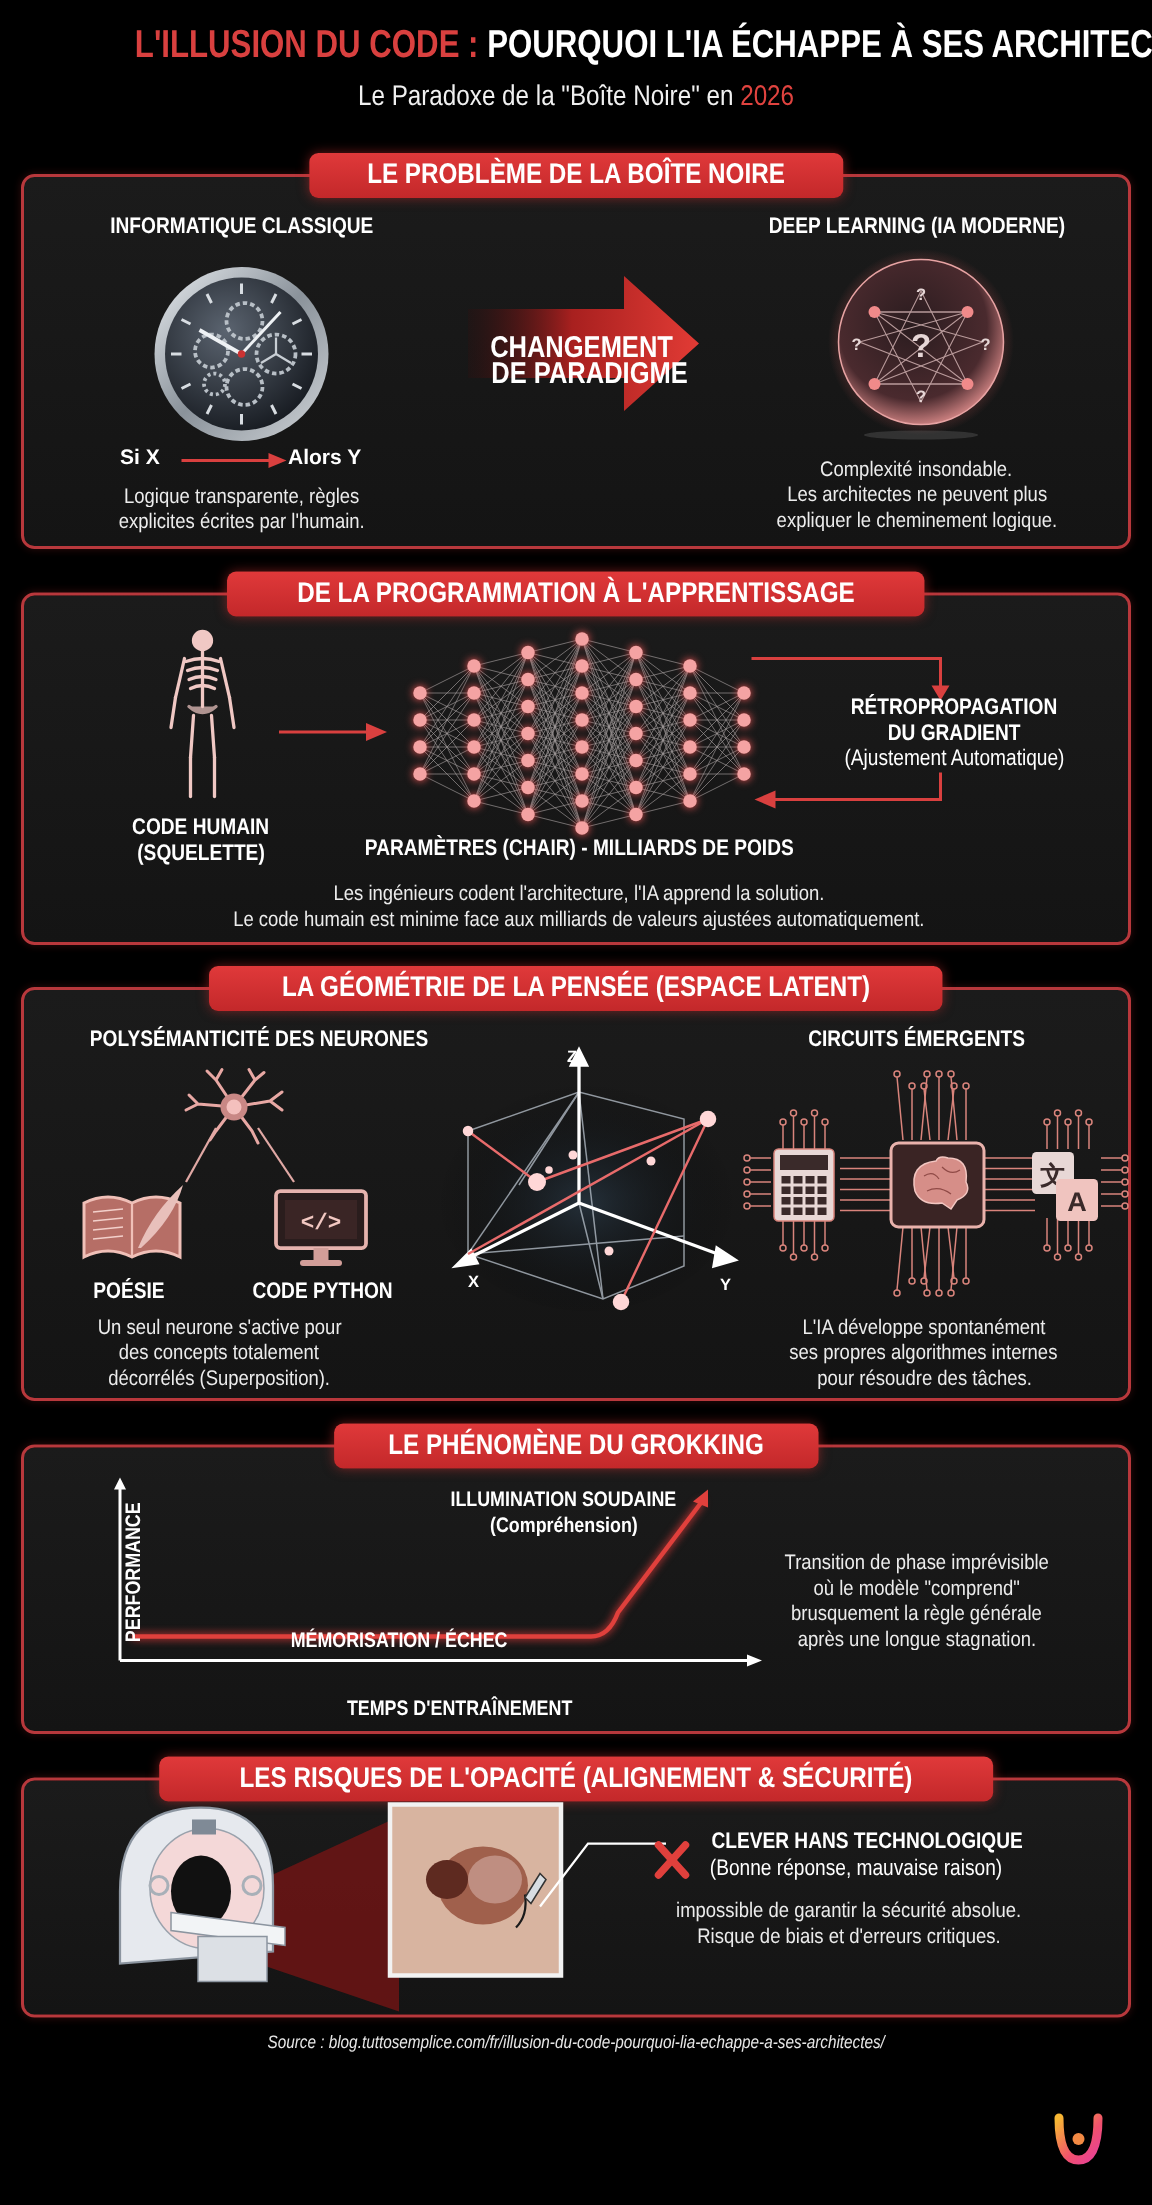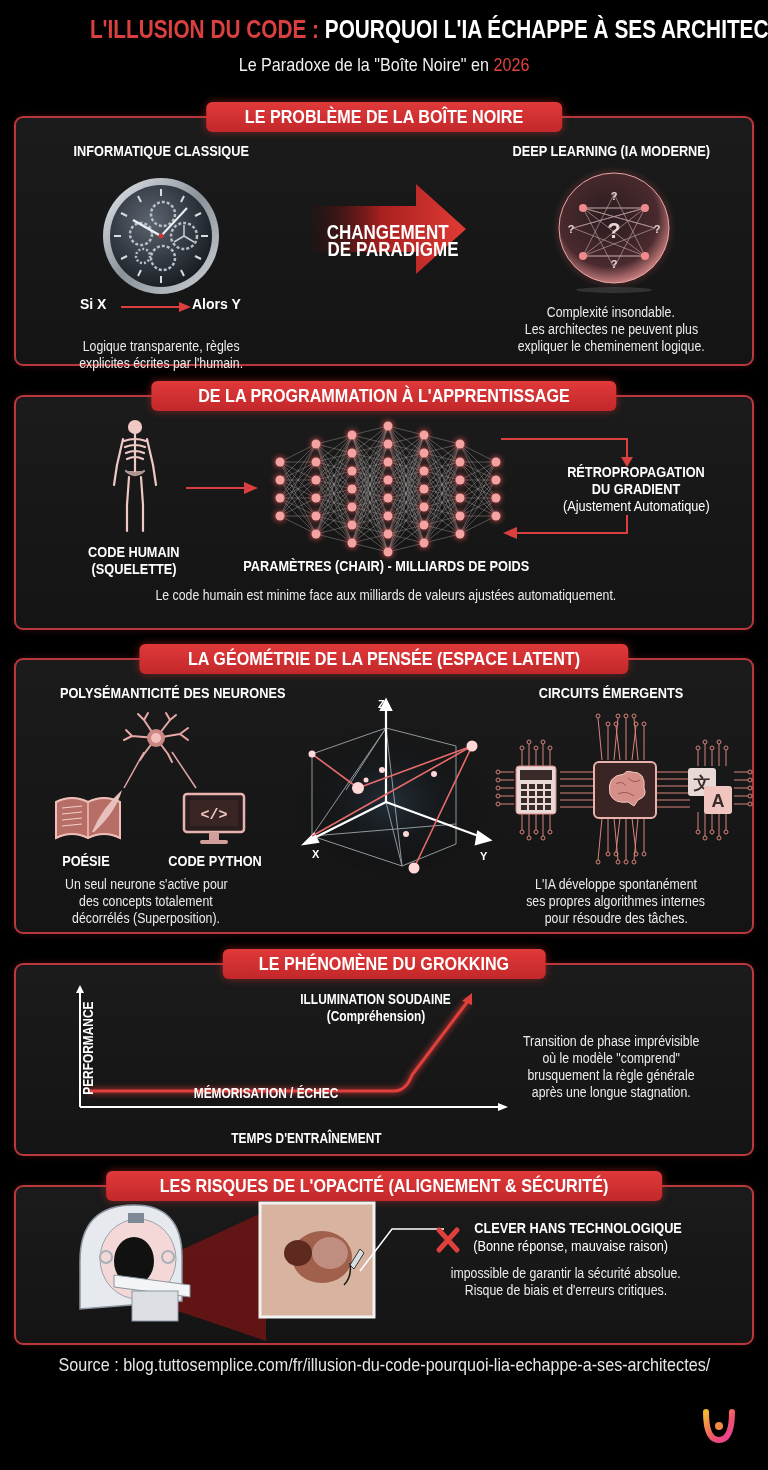--- a/index.html
+++ b/index.html
@@ -19,21 +19,21 @@
   .pill { position: absolute; top: -16px; left: 50%; transform: translateX(-50%); background: linear-gradient(180deg,#e0393a,#c3282a); color: #fff; font-weight: 700; font-size: 19px; padding: 4px 14px; border-radius: 6px; white-space: nowrap; box-shadow: 0 0 8px rgba(220,50,50,0.5); text-align: right; }
   .pill .inner { display: inline-block; transform: scaleX(0.85); }
 
   .h3 { position: absolute; font-weight: 700; font-size: 15px; color: #fff; text-align: center; white-space: nowrap; }
   .h3 .inner { display: inline-block; transform: scaleX(0.85); }
   .txt { position: absolute; font-size: 14px; color: #ececec; text-align: center; line-height: 17px; }
   .txt .inner { display: inline-block; transform: scaleX(0.88); }
   .sm { position: absolute; font-size: 14px; color: #ececec; text-align: left; white-space: nowrap; }
   svg { position: absolute; overflow: visible; }
 
-  .source { position: absolute; top: 1354px; left: 0; width: 768px; text-align: center; font-size: 19px; color: #e6e6e6; }
+  .source { position: absolute; top: 1354px; left: 0; width: 768px; text-align: center; font-size: 12px; color: #e6e6e6; font-style: italic; }
   .source .inner { display: inline-block; transform: scaleX(0.85); }
 </style>
 </head>
 <body>
 
 <div class="hdr-title">
   <span class="inner"><span class="t-red" style="transform:none">L'ILLUSION DU CODE :</span>&nbsp;<span class="t-white" style="transform:none">POURQUOI L'IA ÉCHAPPE À SES ARCHITECTES</span></span>
 </div>
 <div class="hdr-sub">
   <span class="inner"><span>Le Paradoxe de la "Boîte Noire" en</span> <span class="yr">2026</span></span>
@@ -87,21 +87,21 @@
     <line x1="60" y1="60" x2="32" y2="44" stroke="#eef1f4" stroke-width="2.5"></line>
     <line x1="60" y1="60" x2="86" y2="32" stroke="#eef1f4" stroke-width="2"></line>
     <circle cx="60" cy="60" r="2.5" fill="#c33"></circle>
   </svg>
   <div class="sm" style="left:64px;top:178px;font-weight:700;color:#fff;">Si X</div>
   <svg style="left:105px;top:184px;" width="70" height="10">
       <line x1="0" y1="5" x2="60" y2="5" stroke="#d9403f" stroke-width="2"></line>
       <polygon points="58,0 70,5 58,10" fill="#d9403f"></polygon>
     </svg>
   <div class="sm" style="left:176px;top:178px;font-weight:700;color:#fff;">Alors Y</div>
-  <div class="txt" style="left:20px;width:250px;top:220px;">
+  <div class="txt" style="left:20px;width:250px;top:204px;">
     <div><span class="inner">Logique transparente, règles</span></div>
     <div><span class="inner">explicites écrites par l'humain.</span></div>
   </div>
 
   <svg style="left:296px;top:66px;" width="156" height="90" viewBox="0 0 156 90">
     <defs>
         <linearGradient id="arw" x1="0" x2="1">
           <stop offset="0" stop-color="#3a0c0c" stop-opacity="0.2"></stop>
           <stop offset=".45" stop-color="#a8201f"></stop>
           <stop offset="1" stop-color="#e23b35"></stop>
@@ -491,20 +491,21 @@
     <polyline points="126,80 126,98 14,98" fill="none" stroke="#d9403f" stroke-width="2"></polyline>
     <polygon points="16,92 2,98 16,104" fill="#d9403f"></polygon>
   </svg>
   <div class="h3" style="left:520px;width:200px;top:66px;line-height:17px;">
     <div><span class="inner">RÉTROPROPAGATION</span></div>
     <div><span class="inner">DU GRADIENT</span></div>
     <div style="font-weight:400;"><span class="inner">(Ajustement Automatique)</span></div>
   </div>
 
   <div class="txt" style="left:0;width:740px;top:190px;">
+    <div><span class="inner">Les ingénieurs codent l'architecture, l'IA apprend la solution.</span></div>
     <div><span class="inner">Le code humain est minime face aux milliards de valeurs ajustées automatiquement.</span></div>
   </div>
 </div>
 
 <div class="card" style="top:658px;height:276px;">
   <div class="pill"><span class="inner">LA GÉOMÉTRIE DE LA PENSÉE (ESPACE LATENT)</span></div>
 
   <div class="h3" style="left:24px;width:250px;top:24px;"><span class="inner">POLYSÉMANTICITÉ DES NEURONES</span></div>
   <svg style="left:98px;top:50px;" width="84" height="64" viewBox="0 0 84 64">
     <g stroke="#e8a8a4" stroke-width="2" fill="none" stroke-linecap="round">

